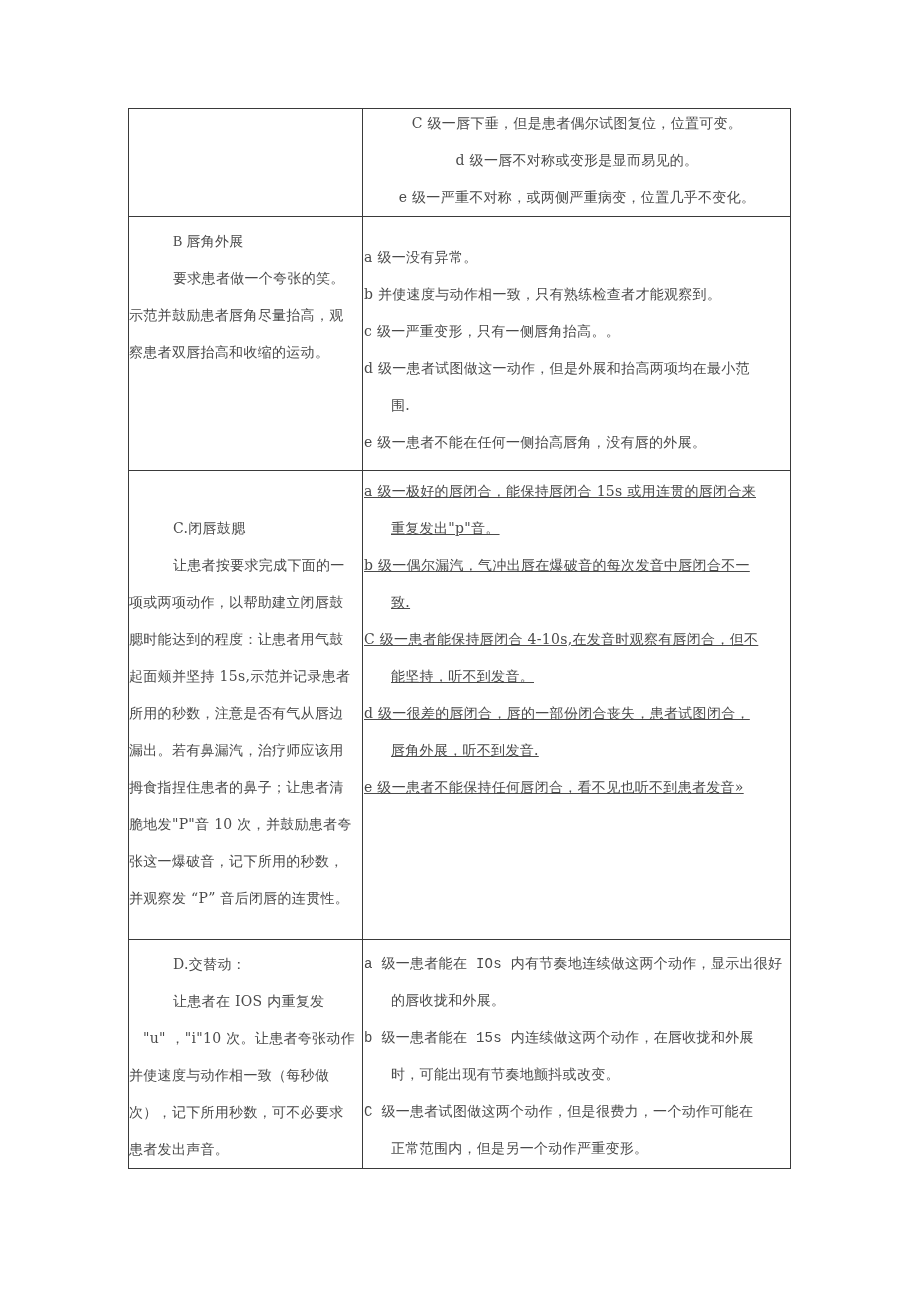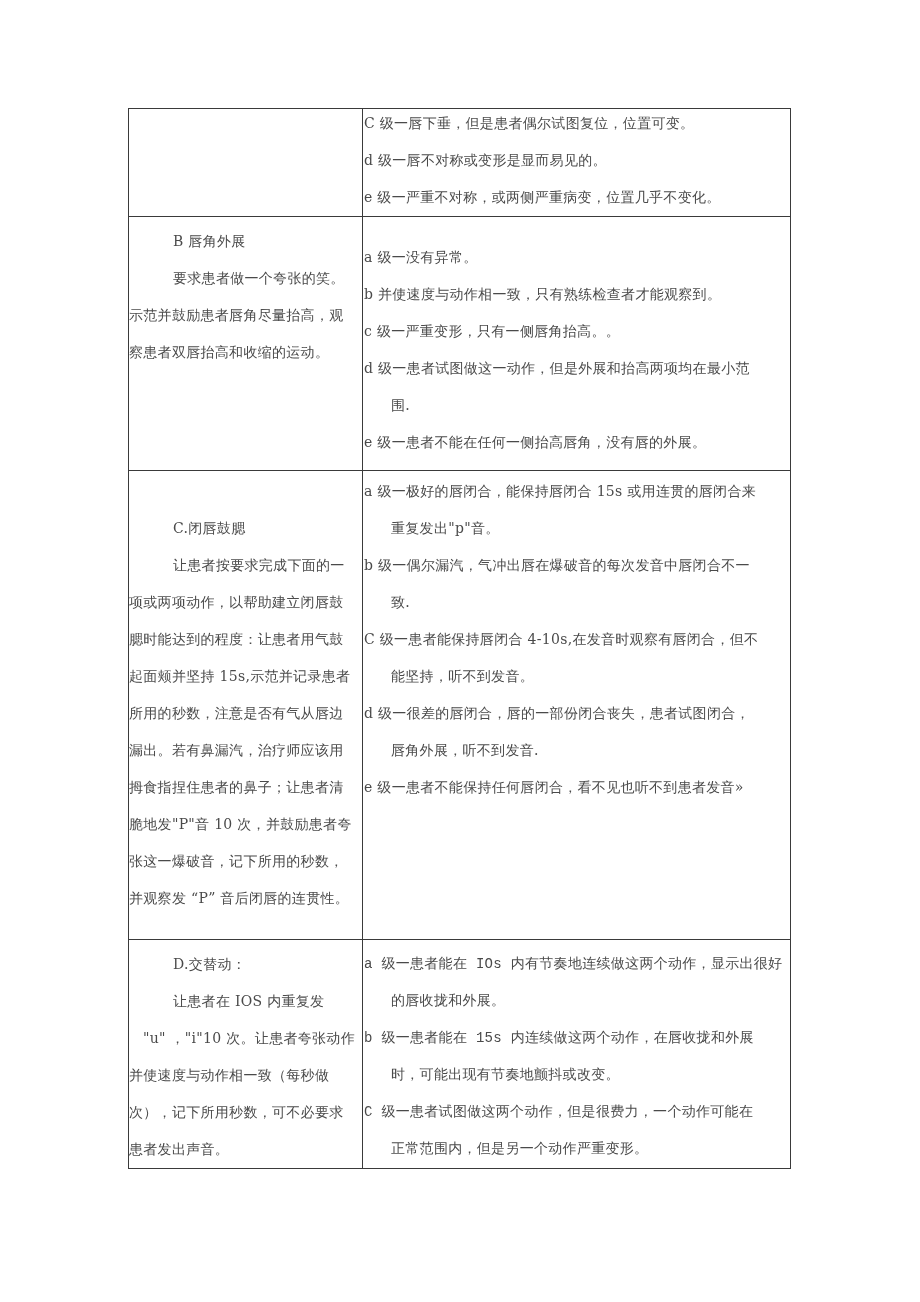--- a/index.html
+++ b/index.html
@@ -17,34 +17,34 @@
   .grade { padding-left: 1px; }
   .cont { padding-left: 28px; }
 </style>
 </head>
 <body>
 
 <div class="page">
   <table class="grid">
 
     <tbody>
-        <tr style="height:93px;">
+        <tr style="height:93px;text-align:center;">
       <td class="left"></td>
       <td class="right">
         <div class="cell" style="padding-top:-2px; margin-top:-4px;">
           <div class="line grade">C 级一唇下垂，但是患者偶尔试图复位，位置可变。</div>
           <div class="line grade">d 级一唇不对称或变形是显而易见的。</div>
           <div class="line grade">e 级一严重不对称，或两侧严重病变，位置几乎不变化。</div>
         </div>
       </td>
     </tr>
 
     <tr style="height:254px;">
       <td class="left">
-        <div class="cell" style="margin-top:6px;">
+        <div class="cell" style="margin-top:6px;font-family:Liberation Serif, serif;">
           <div class="line indent">B 唇角外展</div>
           <div class="line indent">要求患者做一个夸张的笑。</div>
           <div class="line">示范并鼓励患者唇角尽量抬高，观</div>
           <div class="line">察患者双唇抬高和收缩的运动。</div>
         </div>
       </td>
       <td class="right">
         <div class="cell" style="margin-top:22px;">
           <div class="line grade">a 级一没有异常。</div>
           <div class="line grade">b 并使速度与动作相一致，只有熟练检查者才能观察到。</div>
@@ -66,21 +66,21 @@
           <div class="line">起面颊并坚持 15s,示范并记录患者</div>
           <div class="line">所用的秒数，注意是否有气从唇边</div>
           <div class="line">漏出。若有鼻漏汽，治疗师应该用</div>
           <div class="line">拇食指捏住患者的鼻子；让患者清</div>
           <div class="line">脆地发"P"音 10 次，并鼓励患者夸</div>
           <div class="line">张这一爆破音，记下所用的秒数，</div>
           <div class="line">并观察发 “P” 音后闭唇的连贯性。</div>
         </div>
       </td>
       <td class="right">
-        <div class="cell" style="margin-top:2px;">
+        <div class="cell" style="margin-top:2px;text-decoration:underline;">
           <div class="line grade">a 级一极好的唇闭合，能保持唇闭合 15s 或用连贯的唇闭合来</div>
           <div class="line cont">重复发出"p"音。</div>
           <div class="line grade">b 级一偶尔漏汽，气冲出唇在爆破音的每次发音中唇闭合不一</div>
           <div class="line cont">致.</div>
           <div class="line grade">C 级一患者能保持唇闭合 4-10s,在发音时观察有唇闭合，但不</div>
           <div class="line cont">能坚持，听不到发音。</div>
           <div class="line grade">d 级一很差的唇闭合，唇的一部份闭合丧失，患者试图闭合，</div>
           <div class="line cont">唇角外展，听不到发音.</div>
           <div class="line grade">e 级一患者不能保持任何唇闭合，看不见也听不到患者发音»</div>
         </div>

